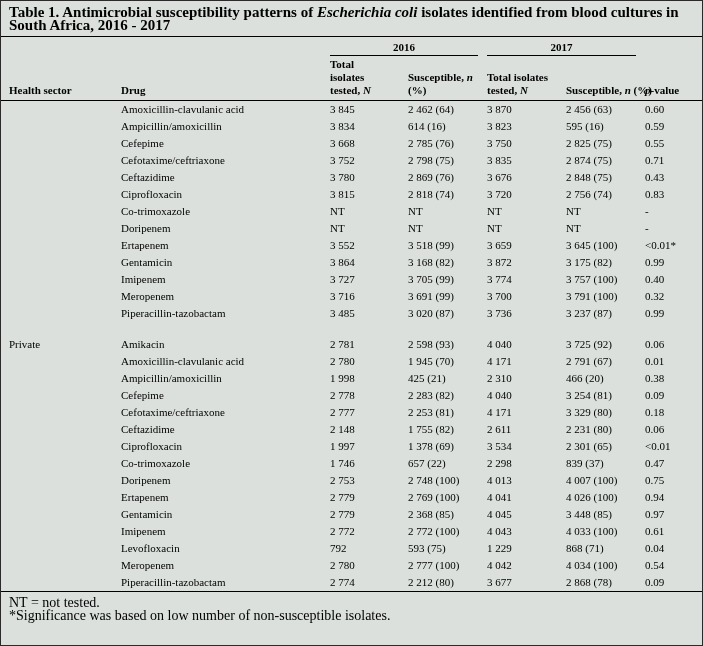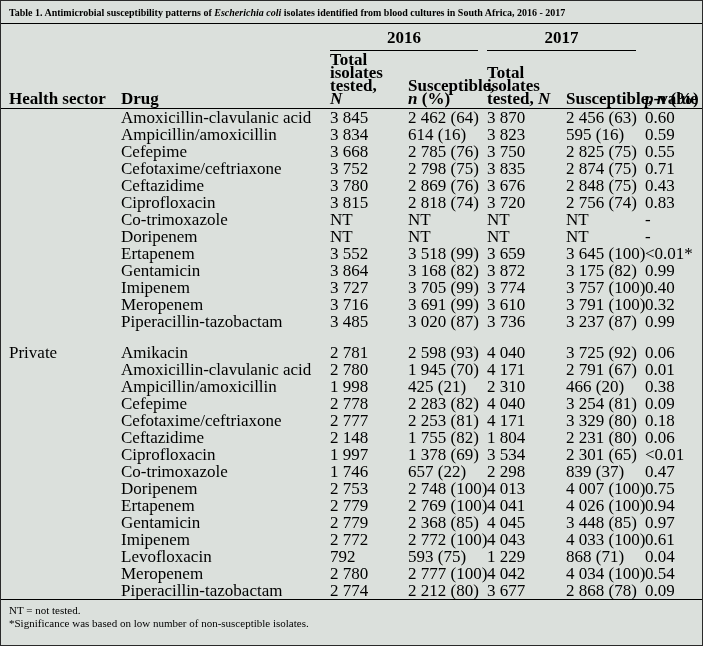--- a/index.html
+++ b/index.html
@@ -9,30 +9,30 @@
     font-family: "Liberation Serif", serif;
     color: #000;
   }
   .sheet {
     width: 703px; height: 646px;
     background: #dbe0dc;
     border: 1px solid #2a2a2a;
     overflow: hidden;
   }
   .title {
-    font-size: 10px; font-weight: bold;
+    font-size: 15px; font-weight: bold;
     padding: 5px 8px 4px 8px;
     border-bottom: 1px solid #000;
     line-height: 13px;
   }
   table {
     border-collapse: collapse;
     table-layout: fixed;
     width: 701px;
-    font-size: 17px;
+    font-size: 11px;
   }
   col.c-sector { width: 118px; }
   col.c-drug   { width: 209px; }
   col.c-t16    { width: 78px; }
   col.c-s16    { width: 79px; }
   col.c-t17    { width: 79px; }
   col.c-s17    { width: 79px; }
   col.c-p      { width: 59px; }
   th, td { text-align: left; font-weight: normal; padding: 0 2px; vertical-align: middle; }
   th { font-weight: bold; }
@@ -54,21 +54,21 @@
   }
   .w50 { max-width: 50px; }
   .w68 { max-width: 68px; }
   .w76 { max-width: 76px; }
   .nowrap { white-space: nowrap; }
   tbody td { height: 17px; line-height: 17px; white-space: nowrap; }
   tr.group-gap td { height: 14px; }
   .footnotes {
     border-top: 1px solid #000;
     padding: 4px 8px 0 8px;
-    font-size: 11px;
+    font-size: 14px;
     line-height: 13px;
   }
   i { font-style: italic; }
 </style>
 </head>
 <body>
 
 <div class="sheet">
 
   <div class="title">
@@ -213,21 +213,21 @@
     <td>3 705 (99)</td>
     <td>3 774</td>
     <td>3 757 (100)</td>
     <td>0.40</td>
   </tr>
         <tr>
     <td></td>
     <td>Meropenem</td>
     <td>3 716</td>
     <td>3 691 (99)</td>
-    <td>3 610</td>
+    <td>3 700</td>
     <td>3 791 (100)</td>
     <td>0.32</td>
   </tr>
         <tr>
     <td></td>
     <td>Piperacillin-tazobactam</td>
     <td>3 485</td>
     <td>3 020 (87)</td>
     <td>3 736</td>
     <td>3 237 (87)</td>
@@ -279,21 +279,21 @@
     <td>2 253 (81)</td>
     <td>4 171</td>
     <td>3 329 (80)</td>
     <td>0.18</td>
   </tr>
         <tr>
     <td></td>
     <td>Ceftazidime</td>
     <td>2 148</td>
     <td>1 755 (82)</td>
-    <td>1 804</td>
+    <td>2 611</td>
     <td>2 231 (80)</td>
     <td>0.06</td>
   </tr>
         <tr>
     <td></td>
     <td>Ciprofloxacin</td>
     <td>1 997</td>
     <td>1 378 (69)</td>
     <td>3 534</td>
     <td>2 301 (65)</td>

